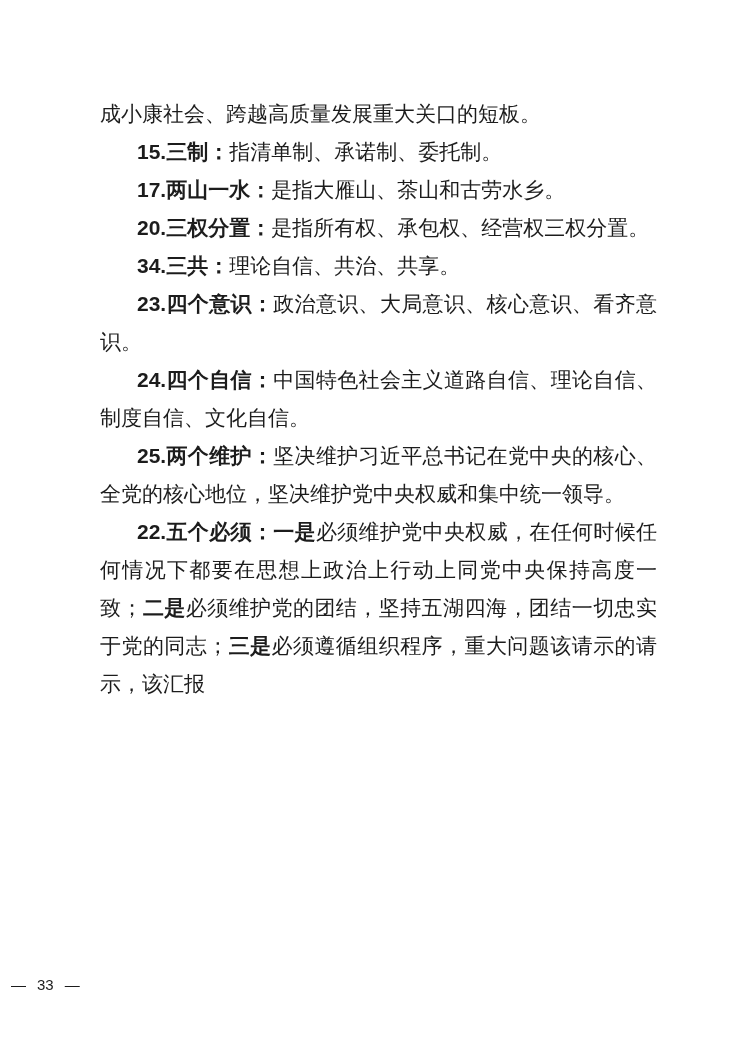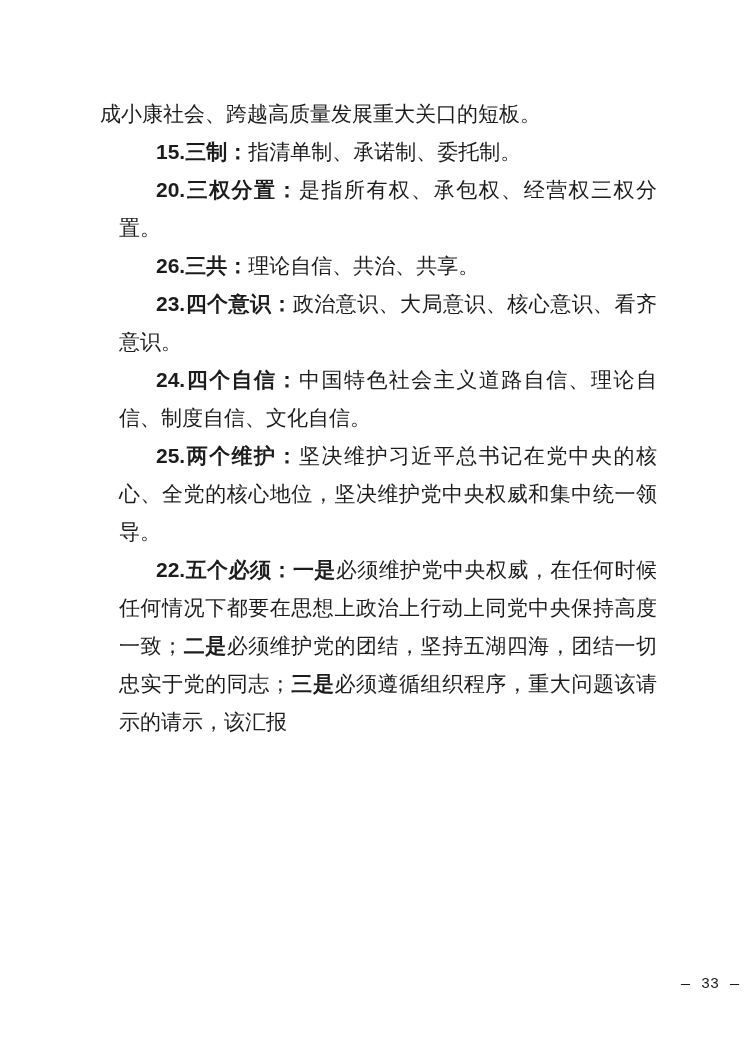--- a/index.html
+++ b/index.html
@@ -24,48 +24,48 @@
     line-height: 38px;
     color: #1c1c1c;
     text-align: justify;
   }
   .para {
     margin: 0;
     padding: 0;
   }
   .para.indent {
     text-indent: 37px;
-    margin-left: 19px;
   }
   .run-bold {
     font-weight: 700;
   }
   .footer {
     position: absolute;
     left: 0;
     top: 976px;
     width: 750px;
-    text-align: right;
-    font-family: Liberation Mono, monospace;
+    text-align: left;
+    font-family: Liberation Sans, sans-serif;
     font-size: 15px;
     color: #1c1c1c;
   }
   .footer .dash {
     margin: 0 11px;
   }
 </style>
 </head>
 <body>
 
 <div class="page">
   <div class="doc-body" id="doc-body">
       <p class="para"><span class="run-regular">成小康社会、跨越高质量发展重大关口的短板。</span></p>
       <p class="para indent"><span class="run-bold">15.三制：</span><span class="run-regular">指清单制、承诺制、委托制。</span></p>
+      <p class="para indent"><span class="run-bold">17.两山一水：</span><span class="run-regular">是指大雁山、茶山和古劳水乡。</span></p>
       <p class="para indent"><span class="run-bold">20.三权分置：</span><span class="run-regular">是指所有权、承包权、经营权三权分置。</span></p>
-      <p class="para indent"><span class="run-bold">26.三共：</span><span class="run-regular">理论自信、共治、共享。</span></p>
+      <p class="para indent"><span class="run-bold">34.三共：</span><span class="run-regular">理论自信、共治、共享。</span></p>
       <p class="para indent"><span class="run-bold">23.四个意识：</span><span class="run-regular">政治意识、大局意识、核心意识、看齐意识。</span></p>
       <p class="para indent"><span class="run-bold">24.四个自信：</span><span class="run-regular">中国特色社会主义道路自信、理论自信、制度自信、文化自信。</span></p>
       <p class="para indent"><span class="run-bold">25.两个维护：</span><span class="run-regular">坚决维护习近平总书记在党中央的核心、全党的核心地位，坚决维护党中央权威和集中统一领导。</span></p>
       <p class="para indent"><span class="run-bold">22.五个必须：</span><span class="run-bold">一是</span><span class="run-regular">必须维护党中央权威，在任何时候任何情况下都要在思想上政治上行动上同党中央保持高度一致；</span><span class="run-bold">二是</span><span class="run-regular">必须维护党的团结，坚持五湖四海，团结一切忠实于党的同志；</span><span class="run-bold">三是</span><span class="run-regular">必须遵循组织程序，重大问题该请示的请示，该汇报</span></p>
     </div>
   <div class="footer">
     <span class="dash">—</span><span>33</span><span class="dash">—</span>
   </div>
 </div>
 

